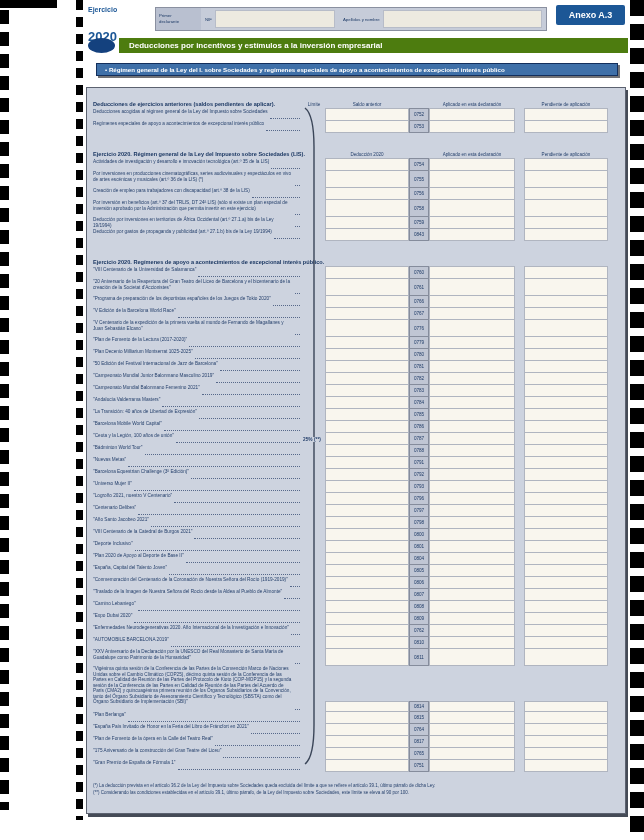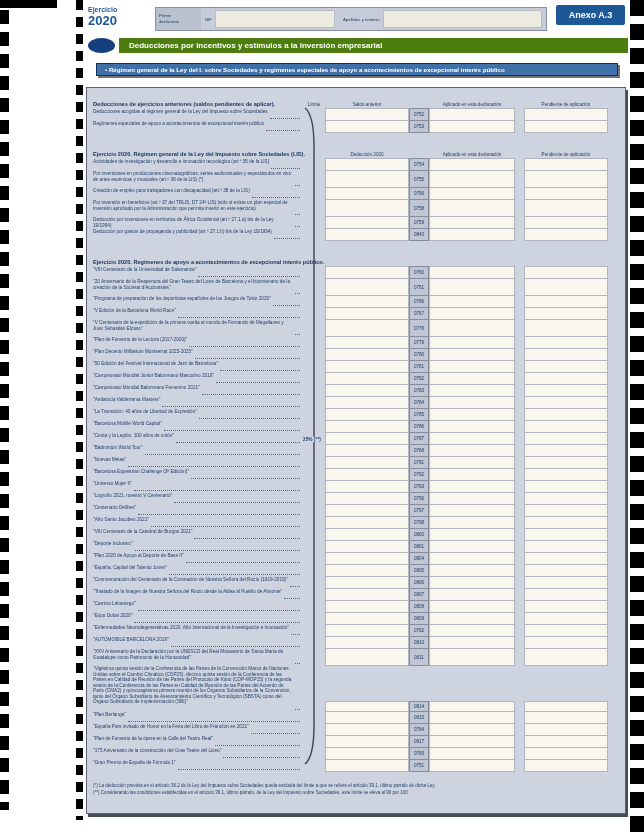--- a/index.html
+++ b/index.html
@@ -11,21 +11,21 @@
   .corner-mark{position:absolute;left:0;top:0;width:57px;height:8px;background:#000;}
   .left-bar{position:absolute;left:0;top:10px;width:9px;height:800px;
     background:repeating-linear-gradient(180deg,#000 0 14px,transparent 14px 22px);}
   .inner-dash{position:absolute;left:76px;top:0;width:7px;height:820px;
     background:repeating-linear-gradient(180deg,#000 0 10px,transparent 10px 17px);}
   .right-bar{position:absolute;left:630px;top:0;width:14px;height:834px;
     background:repeating-linear-gradient(180deg,#000 0 16px,transparent 16px 24px);}
   
   .ejercicio{position:absolute;left:88px;top:6px;color:#1c5796;line-height:1;}
   .ejercicio .lab{font-size:7px;font-weight:bold;display:block;}
-  .ejercicio .yr{font-size:13px;font-weight:bold;display:block;margin-top:1px;}
+  .ejercicio .yr{font-size:13px;font-weight:bold;display:block;margin-top:17px;}
   .decl-box{position:absolute;left:155px;top:7px;width:392px;height:24px;
     background:#c6ccd9;border:1px solid #8a90a0;display:flex;box-sizing:border-box;}
   .decl-lab{width:42px;background:#b9c0d0;font-size:4.3px;color:#1d3a66;
     display:flex;flex-direction:column;justify-content:center;padding-left:3px;line-height:1.3;}
   .decl-cell{display:flex;align-items:center;flex:1;padding:2px 4px;gap:3px;}
   .decl-cell .flab{font-size:4.3px;color:#1d3a66;white-space:nowrap;}
   .decl-input{flex:1;height:16px;background:#edeae0;border:1px solid #b7bcc8;}
   .anexo{position:absolute;left:556px;top:5px;width:69px;height:20px;background:#1c5796;
     border-radius:2px;color:#fff;font-weight:bold;font-size:9px;display:flex;
     align-items:center;justify-content:center;}

